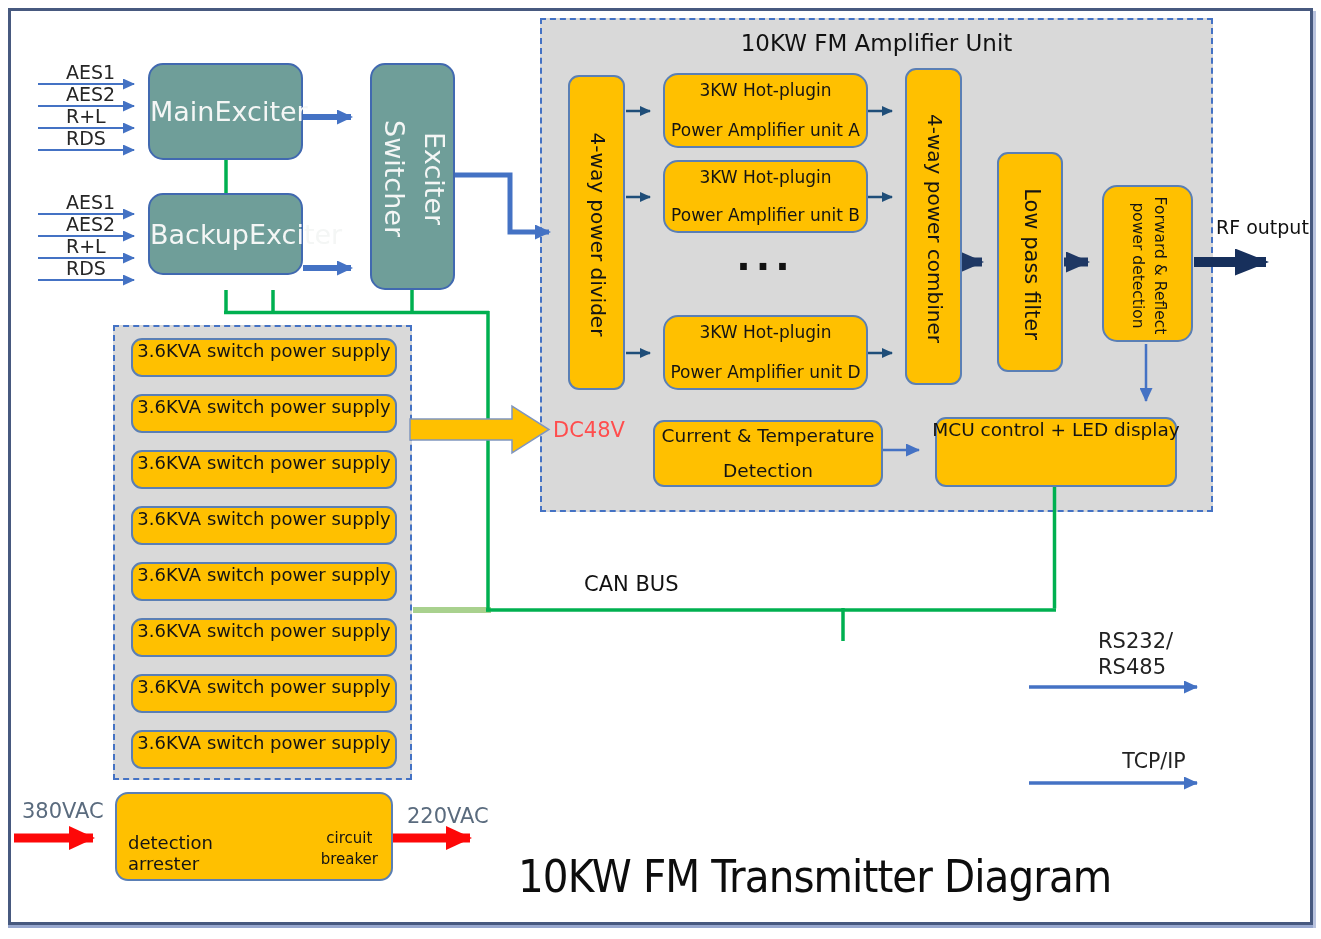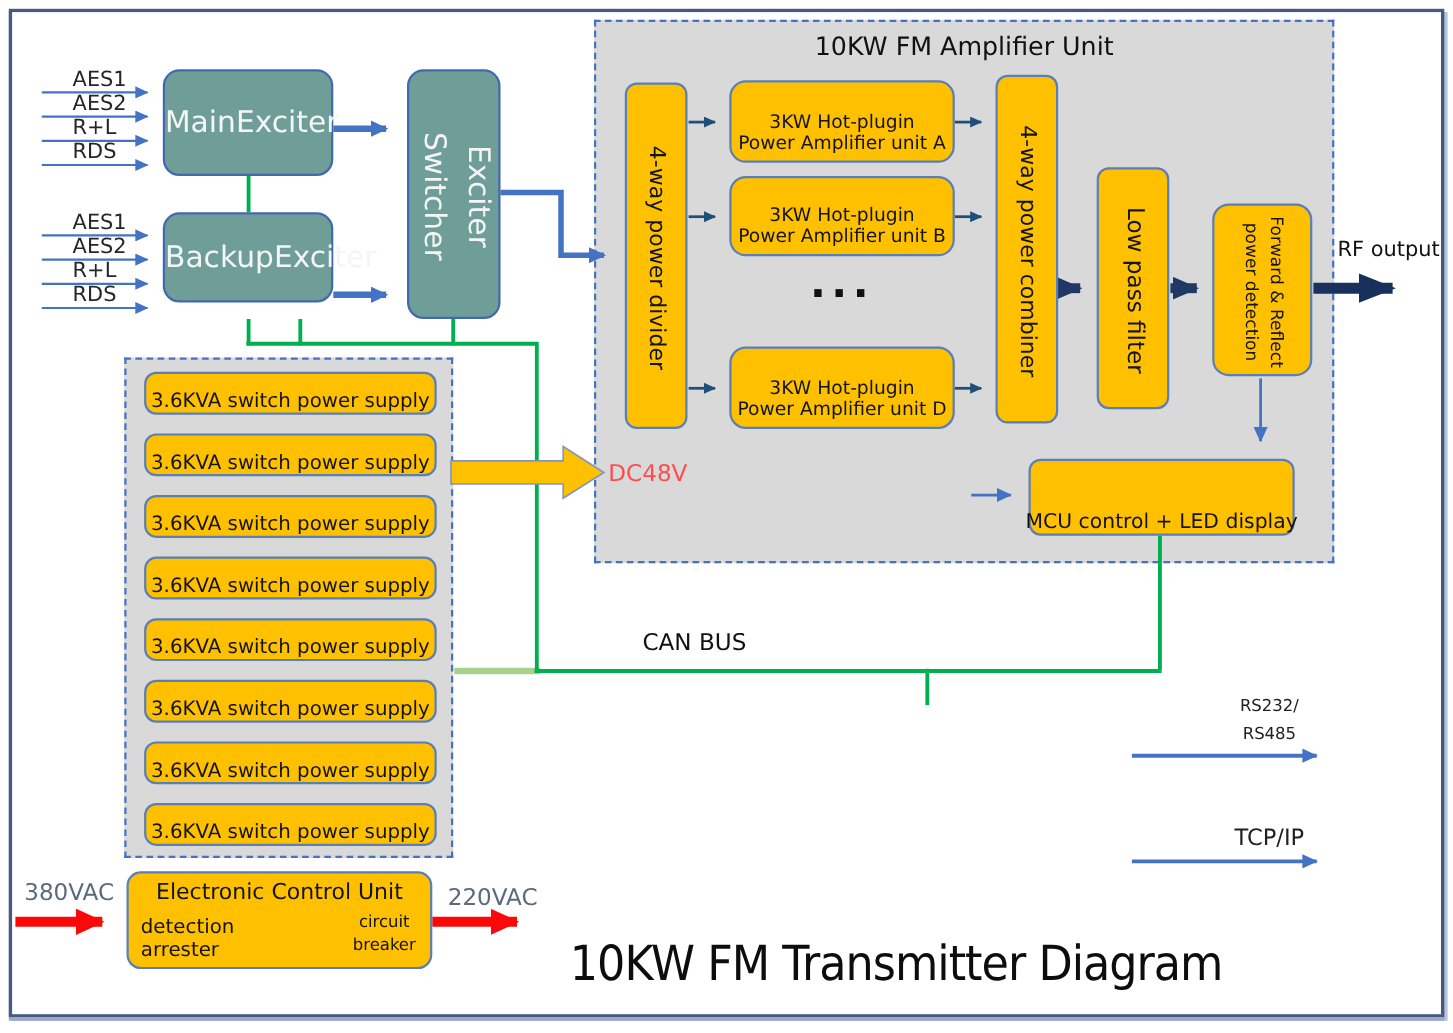--- a/index.html
+++ b/index.html
@@ -7,21 +7,21 @@
           font-family:"DejaVu Sans","Liberation Sans",sans-serif;color:#1a1a1a;border-radius:10px;}
   .abs{position:absolute;}
   .pageborder{left:8px;top:8px;width:1299px;height:911px;border:3px solid #47597f;
               box-shadow:0 3px 0 0 #98a8cf,3px 3px 0 0 #b9c3de;}
   .panel{background:#d9d9d9;border:2.5px dashed #4472c4;box-sizing:border-box;}
   .tealbox{background:#6f9e99;border:2.5px solid #4169b0;border-radius:15px;color:#f4f6f5;
            box-sizing:border-box;display:flex;flex-direction:row;align-items:center;
            justify-content:space-evenly;text-align:center;}
   .obox{background:#ffc000;border:2px solid #5a7fb5;border-radius:11px;color:#141414;
         box-sizing:border-box;display:flex;flex-direction:column;align-items:center;
-        justify-content:flex-end;text-align:center;}
+        justify-content:space-between;text-align:center;}
   .rot{position:absolute;transform:rotate(90deg);display:flex;flex-direction:column;
        align-items:center;justify-content:center;text-align:center;white-space:nowrap;}
   .lbl{position:absolute;white-space:nowrap;}
   svg{position:absolute;left:0;top:0;}
 </style>
 </head>
 <body>
 
 <div id="canvas">
 
@@ -164,45 +164,48 @@
     <div class="rot" style="left:-77px;top:77px;width:220px;height:66px;font-size:21px;">Low pass filter</div>
   </div>
 
   <div class="abs obox" style="left:1102px;top:185px;width:91px;height:157px;border-radius:15px;">
     <div class="rot" style="left:-33px;top:33px;width:157px;height:91px;font-size:15.5px;line-height:22px;">
       <span>Forward &amp; Reflect</span>
       <span>power detection</span>
     </div>
   </div>
 
+  <div class="abs obox" style="left:653px;top:420px;width:230px;height:67px;font-size:18.5px;line-height:28px;">
+    <span>Current &amp; Temperature</span>
+    <span>Detection</span>
+  </div>
   <div class="abs obox" style="left:935px;top:417px;width:242px;height:70px;font-size:18.5px;white-space:nowrap;">MCU control + LED display</div>
 
   <div class="lbl" style="left:1216px;top:216px;font-size:19px;color:#111;">RF output</div>
 
   <div class="abs obox" style="left:131px;top:338px;width:266px;height:39px;font-size:18px;">3.6KVA switch power supply</div>
   <div class="abs obox" style="left:131px;top:394px;width:266px;height:39px;font-size:18px;">3.6KVA switch power supply</div>
   <div class="abs obox" style="left:131px;top:450px;width:266px;height:39px;font-size:18px;">3.6KVA switch power supply</div>
   <div class="abs obox" style="left:131px;top:506px;width:266px;height:39px;font-size:18px;">3.6KVA switch power supply</div>
   <div class="abs obox" style="left:131px;top:562px;width:266px;height:39px;font-size:18px;">3.6KVA switch power supply</div>
   <div class="abs obox" style="left:131px;top:618px;width:266px;height:39px;font-size:18px;">3.6KVA switch power supply</div>
   <div class="abs obox" style="left:131px;top:674px;width:266px;height:39px;font-size:18px;">3.6KVA switch power supply</div>
   <div class="abs obox" style="left:131px;top:730px;width:266px;height:39px;font-size:18px;">3.6KVA switch power supply</div>
 
   <div class="lbl" style="left:553px;top:418px;font-size:21px;color:#ff4d4d;">DC48V</div>
   <div class="lbl" style="left:584px;top:572px;font-size:21px;color:#111;">CAN BUS</div>
 
-  <div class="lbl" style="left:1098px;top:628px;width:112px;text-align:center;font-size:15px;line-height:26px;color:#222;">
+  <div class="lbl" style="left:1098px;top:628px;width:112px;text-align:left;font-size:21px;line-height:26px;color:#222;">
     <span style="display:block;">RS232/</span>
     <span style="display:block;">RS485</span>
   </div>
   <div class="lbl" style="left:1098px;top:749px;width:112px;text-align:center;font-size:20.5px;color:#222;">TCP/IP</div>
 
   <div class="lbl" style="left:22px;top:799px;font-size:21px;color:#5a6b7e;">380VAC</div>
   <div class="abs obox" style="left:115px;top:792px;width:278px;height:89px;border-radius:13px;justify-content:flex-start;">
-    <div style="font-size:20px;margin-top:4px;">Electronic Control Unit</div>
     <div style="position:absolute;left:11px;top:38px;text-align:left;font-size:18px;line-height:21px;">
       <span style="display:block;">detection</span>
       <span style="display:block;">arrester</span>
     </div>
     <div style="position:absolute;right:13px;top:34px;text-align:center;font-size:15px;line-height:21px;">
       <span style="display:block;">circuit</span>
       <span style="display:block;">breaker</span>
     </div>
   </div>
   <div class="lbl" style="left:407px;top:804px;font-size:21px;color:#5a6b7e;">220VAC</div>

